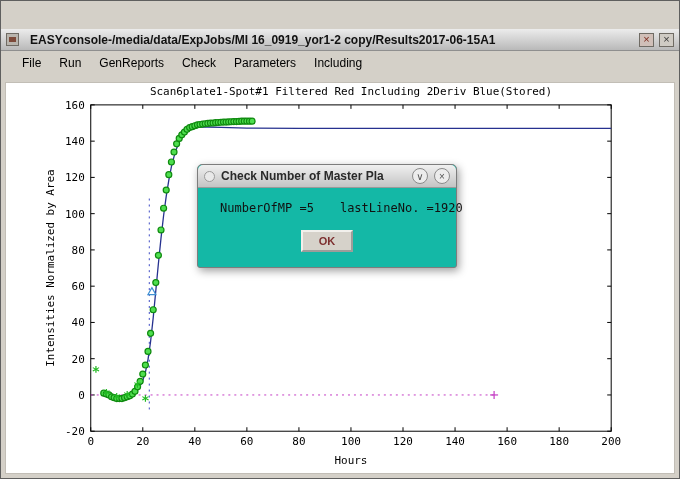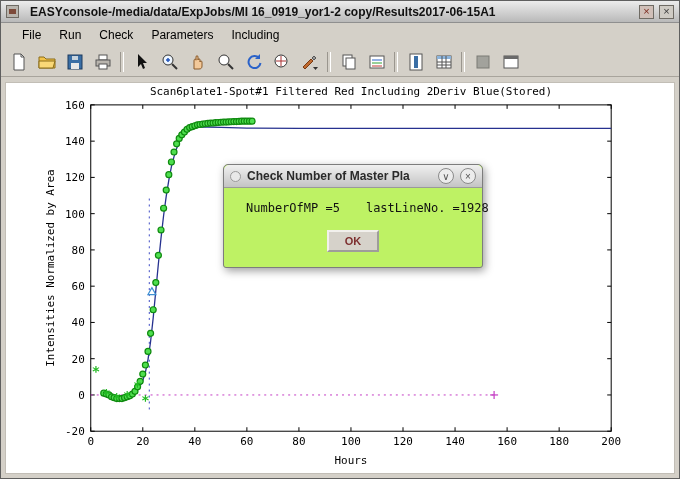--- a/index.html
+++ b/index.html
@@ -1,21 +1,21 @@
 <!DOCTYPE html>
 <html><head>
 <meta charset="utf-8">
 <style>
   html,body{margin:0;padding:0;background:#777;}
   .window{width:680px;height:479px;position:relative;box-sizing:border-box;
     background:#d4d0c8;border:1px solid #5f5f5f;overflow:hidden;
     font-family:"Liberation Sans",sans-serif;}
   
   .titlebar{height:22px;display:flex;align-items:center;gap:5px;padding:0 5px;
-    background:linear-gradient(#ececec,#b9b9b9);border-bottom:1px solid #8f8f8f;box-sizing:border-box;}
+    background:linear-gradient(#ececec,#b9b9b9);border-bottom:1px solid #8f8f8f;box-sizing:border-box;margin-top:28px;}
   .tb-icon{width:13px;height:13px;background:#b9b5ae;border:1px solid #6f6b64;box-sizing:border-box;
     display:inline-flex;align-items:center;justify-content:center;}
   .tb-icon::after{content:"";width:7px;height:5px;background:#7d4a3a;}
   .title{flex:1;font-weight:bold;font-size:12px;color:#111;white-space:nowrap;overflow:hidden;margin-left:6px;}
   .tb-btn{width:15px;height:14px;border:1px solid #6f6b64;background:#cfcbc4;box-sizing:border-box;
     font-size:11px;line-height:11px;display:inline-flex;align-items:center;justify-content:center;color:#3a3a3a;}
   .tb-btn.red{color:#7d2a1e;background:#d0bfb8;}
   
   .menubar{height:24px;display:flex;align-items:center;padding:0 12px;background:#d4d0c8;font-size:12px;color:#000;}
   .menu-item{padding:3px 9px;cursor:default;}
@@ -25,21 +25,21 @@
   .tool{width:25px;height:25px;display:flex;align-items:center;justify-content:center;border:1px solid transparent;}
   .sep{width:2px;height:20px;border-left:1px solid #9a968e;border-right:1px solid #ffffff;margin:0 3px;}
   
   .client{position:absolute;top:77px;left:0;right:0;bottom:0;background:#d4d0c8;padding:4px;box-sizing:border-box;}
   .figure{position:relative;width:100%;height:100%;background:#ffffff;border:1px solid #c2beb6;box-sizing:border-box;}
   .figure svg{display:block;width:100%;height:100%;}
   .tick{font-family:"DejaVu Sans Mono",monospace;font-size:11px;fill:#000;}
   .ctitle{font-family:"DejaVu Sans Mono",monospace;font-size:11px;fill:#000;}
   .star{font-family:"DejaVu Sans Mono",monospace;font-size:14px;font-weight:bold;}
   
-  .dialog{position:absolute;left:222px;top:163px;width:258px;background:#bef264;
+  .dialog{position:absolute;left:196px;top:163px;width:258px;background:#14b8a6;
     border:1px solid #7d7d7d;border-radius:5px 5px 3px 3px;box-shadow:2px 3px 9px rgba(0,0,0,.38);}
   .dlg-title{height:22px;display:flex;align-items:center;gap:6px;padding:0 6px;
     background:linear-gradient(#f0f0f0,#c4c4c4);border-bottom:1px solid #9a9a9a;border-radius:5px 5px 0 0;}
   .dlg-app-icon{width:9px;height:9px;border:1.5px solid #9a9a9a;border-radius:50%;background:#e9e9e9;}
   .dlg-title-text{flex:1;font-weight:bold;font-size:12px;color:#2a2a2a;white-space:nowrap;overflow:hidden;}
   .dlg-btn{width:16px;height:16px;border-radius:50%;border:1px solid #8a8a8a;background:#ececec;
     display:inline-flex;align-items:center;justify-content:center;font-size:10px;color:#555;box-sizing:border-box;}
   .dlg-body{padding:13px 14px 12px;}
   .dlg-msg{font-family:"DejaVu Sans Mono",monospace;font-size:12px;color:#111;display:flex;gap:26px;white-space:nowrap;padding-left:8px;}
   .ok-btn{display:block;margin:15px auto 3px;min-width:52px;height:22px;background:#d6d2ca;
@@ -53,20 +53,21 @@
   <div class="titlebar">
     <span class="tb-icon"></span>
     <span class="title">EASYconsole-/media/data/ExpJobs/MI 16_0919_yor1-2 copy/Results2017-06-15A1</span>
     <span class="tb-btn red">×</span>
     <span class="tb-btn">×</span>
   </div>
 
   <div class="menubar">
     <span class="menu-item">File</span>
     <span class="menu-item">Run</span>
+    <span class="menu-item">GenReports</span>
     <span class="menu-item">Check</span>
     <span class="menu-item">Parameters</span>
     <span class="menu-item">Including</span>
   </div>
 
   <div class="toolbar">
     <span class="tool">
       <svg width="20" height="20" viewBox="0 0 20 20">
           <path d="M5 2h7l3 3v13H5z" fill="#fff" stroke="#555"></path>
           <path d="M12 2v3h3" fill="none" stroke="#555"></path>
@@ -330,19 +331,19 @@
   <div class="dialog">
     <div class="dlg-title">
       <span class="dlg-app-icon"></span>
       <span class="dlg-title-text">Check Number of Master Pla</span>
       <span class="dlg-btn">∨</span>
       <span class="dlg-btn">×</span>
     </div>
     <div class="dlg-body">
       <div class="dlg-msg">
         <span>NumberOfMP =5</span>
-        <span>lastLineNo. =1928</span>
+        <span>lastLineNo. =1920</span>
       </div>
       <button class="ok-btn">OK</button>
     </div>
   </div>
 
 </div>
 
 </body></html>

